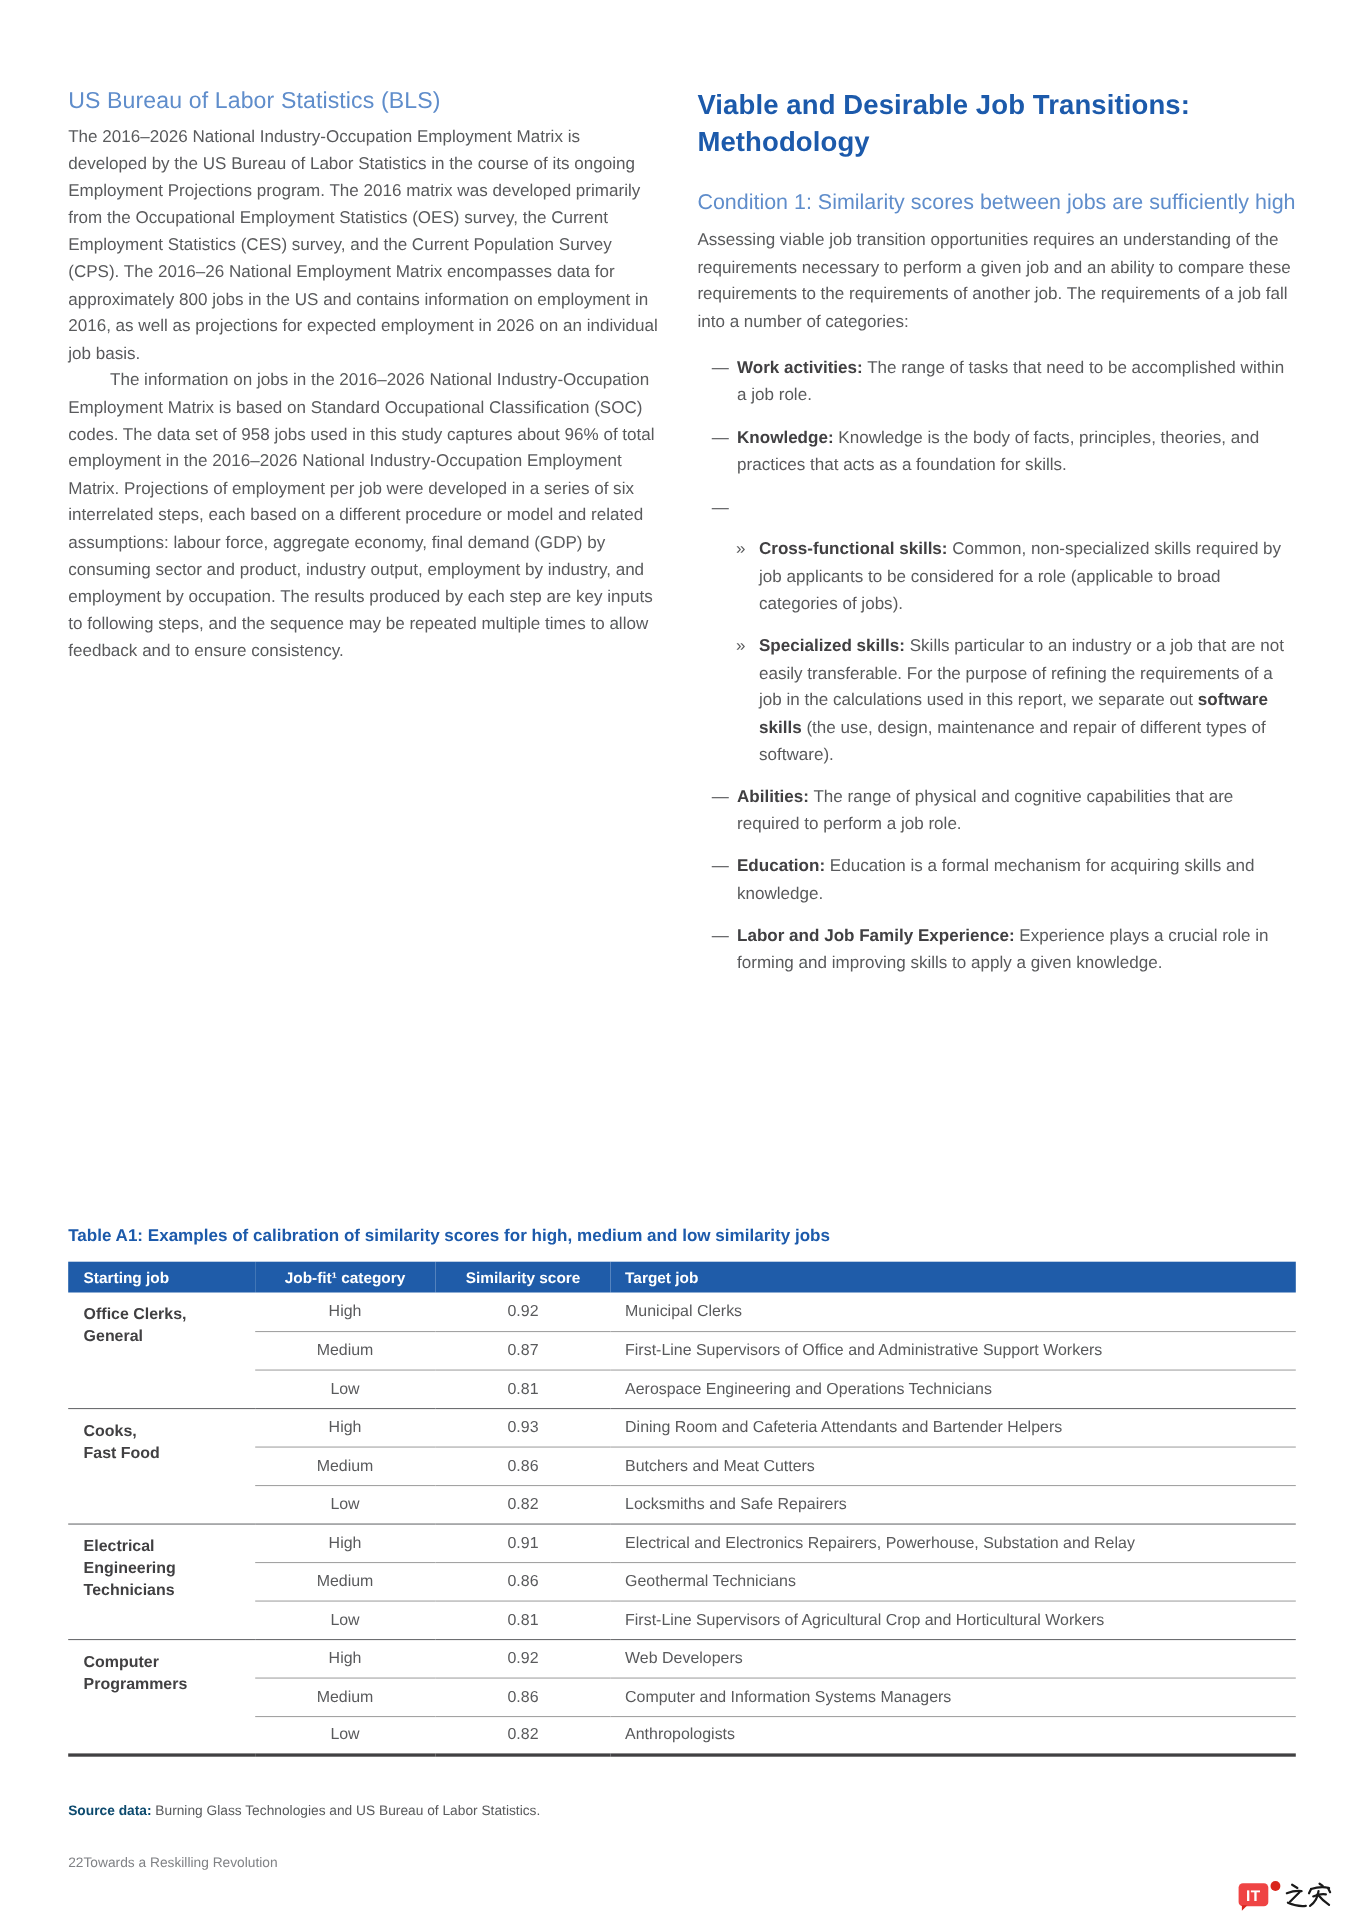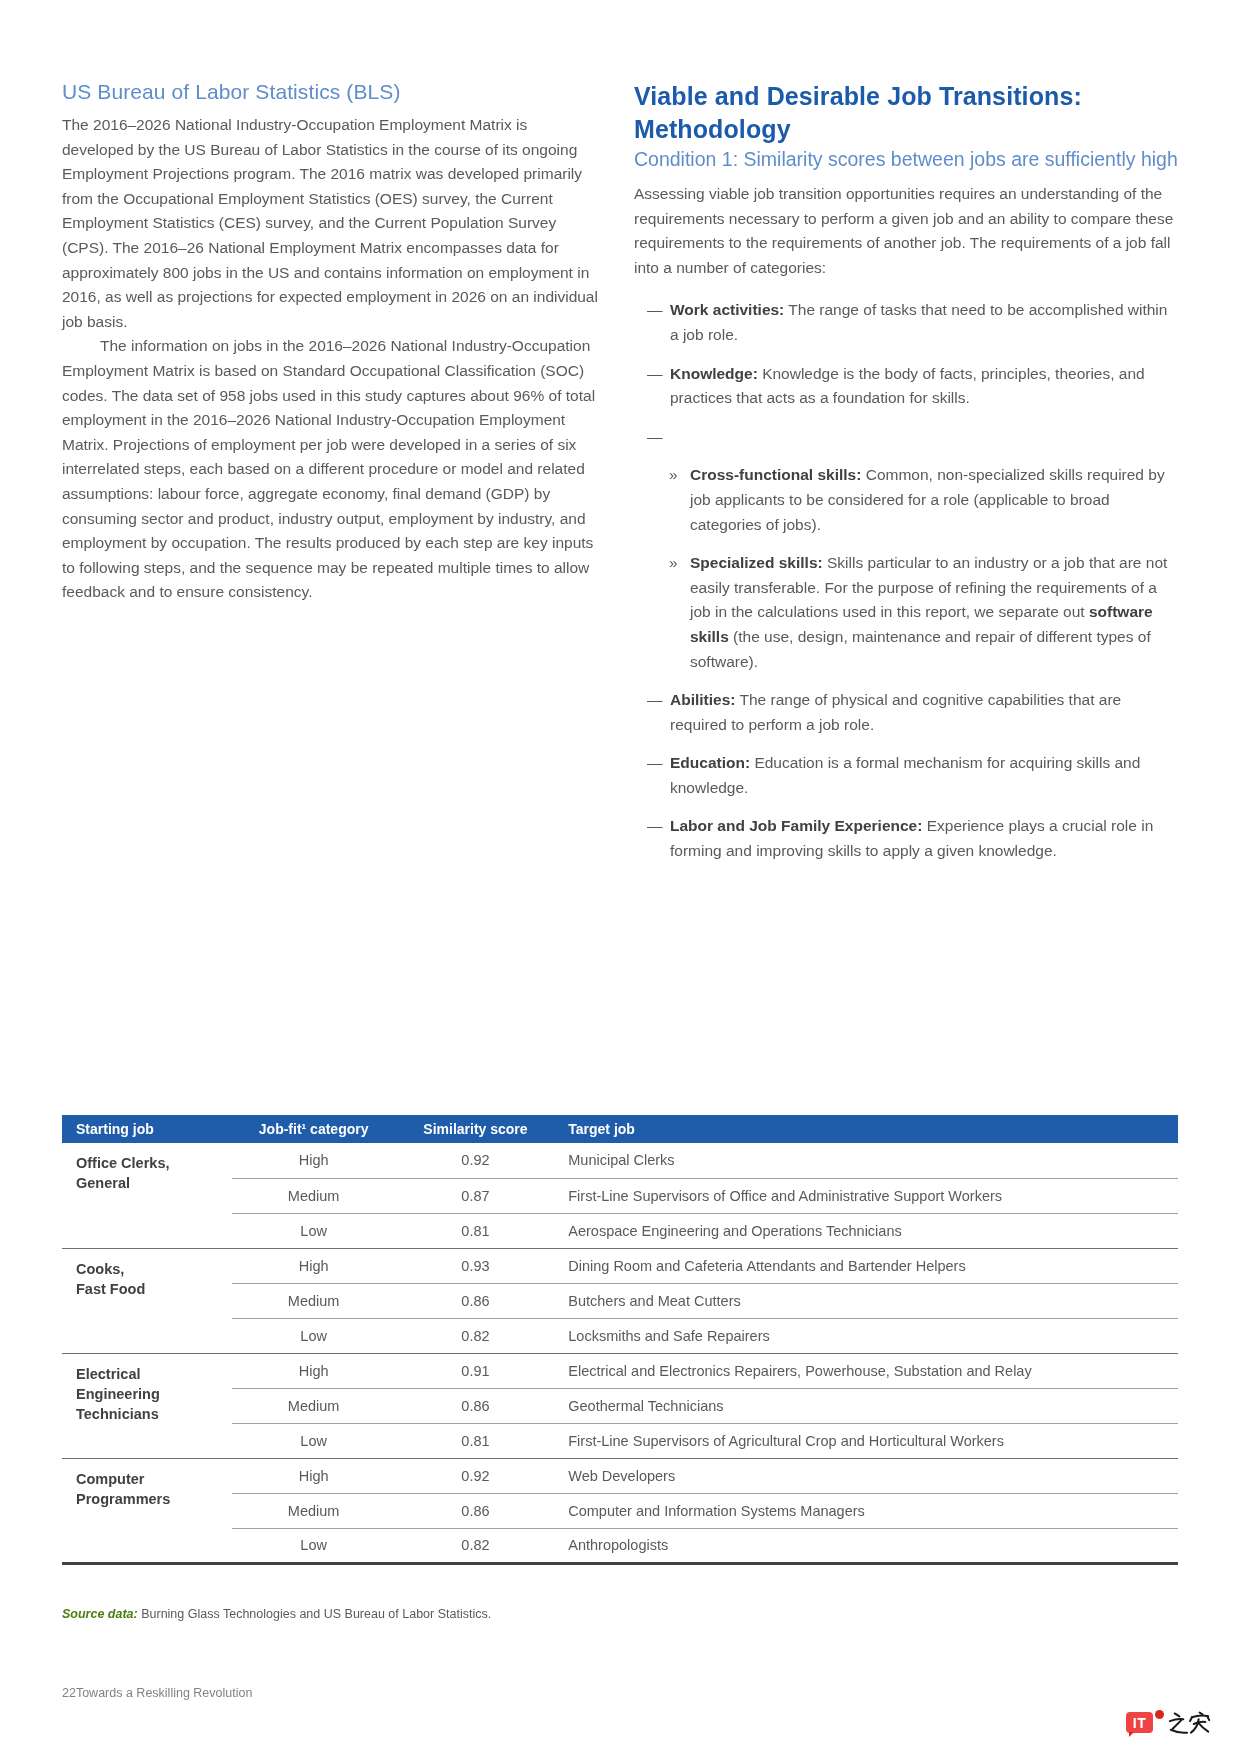--- a/index.html
+++ b/index.html
@@ -20,21 +20,21 @@
 
   .h-light {
     color: #5f8dcb; font-size: 21px; font-weight: 400;
     margin-bottom: 9px; letter-spacing: .1px;
   }
   .body-text { font-size: 15.5px; line-height: 24.6px; color: #595a5c; }
   .body-text + .body-text.indent { text-indent: 38px; }
 
   .h-main {
     color: #1c5aab; font-size: 25px; font-weight: 700;
-    line-height: 33px; margin-bottom: 0; letter-spacing: .1px;
+    line-height: 33px; margin-bottom: 25px; letter-spacing: .1px;
   }
   .h-sub {
     color: #5f8dcb; font-size: 19.5px; font-weight: 400;
     line-height: 26px; margin-bottom: 10px;
   }
   .intro { margin-bottom: 14px; }
 
   
   .bullets { margin-top: 18px; }
   .bullet { display: flex; font-size: 15.5px; line-height: 24.6px; margin-bottom: 14px; }
@@ -62,21 +62,21 @@
     vertical-align: top; font-weight: 700; color: #414042;
     padding-left: 14px; padding-top: 10px; white-space: pre-line; line-height: 20px;
   }
   .tbl td.cell-cat   { text-align: center; }
   .tbl td.cell-score { text-align: center; }
   .tbl td.cell-target{ text-align: left; padding-left: 13px; }
   .tbl td.sub { border-top: 1px solid #a3a3a3; }
   .tbl td.grp { border-top: 1.5px solid #6d6e71; }
 
   .source-line { margin-top: 42px; font-size: 12.5px; color: #595a5c; }
-  .source-line .b { font-weight: 700; color: #4d7c0f; font-style: italic; }
+  .source-line .b { font-weight: 700; color: #0c4a6e; }
 
   
   .footer {
     position: absolute; left: 62px; top: 1686px;
     font-size: 12.5px; color: #808285; display: flex; 
   }
 
   
   .logo { position: absolute; right: 26px; top: 1712px; display: flex; align-items: flex-start; }
   .logo-it {
@@ -142,20 +142,21 @@
           <div class="bullet lvl1">
             <span class="marker">—</span>
             <span class="bullet-text"><span class="b">Labor and Job Family Experience:</span><span> Experience plays a crucial role in forming and improving skills to apply a given knowledge.</span></span>
           </div>
         </div>
     </div>
 
   </div>
 
   <div class="table-section">
+    <div class="table-title">Table A1: Examples of calibration of similarity scores for high, medium and low similarity jobs</div>
     <table class="tbl">
       <thead>
         <tr id="table-head-row">
             <th class="c1">Starting job</th>
             <th class="c2">Job-fit¹ category</th>
             <th class="c3">Similarity score</th>
             <th class="c4">Target job</th>
           </tr>
       </thead>
       <tbody id="table-body">

